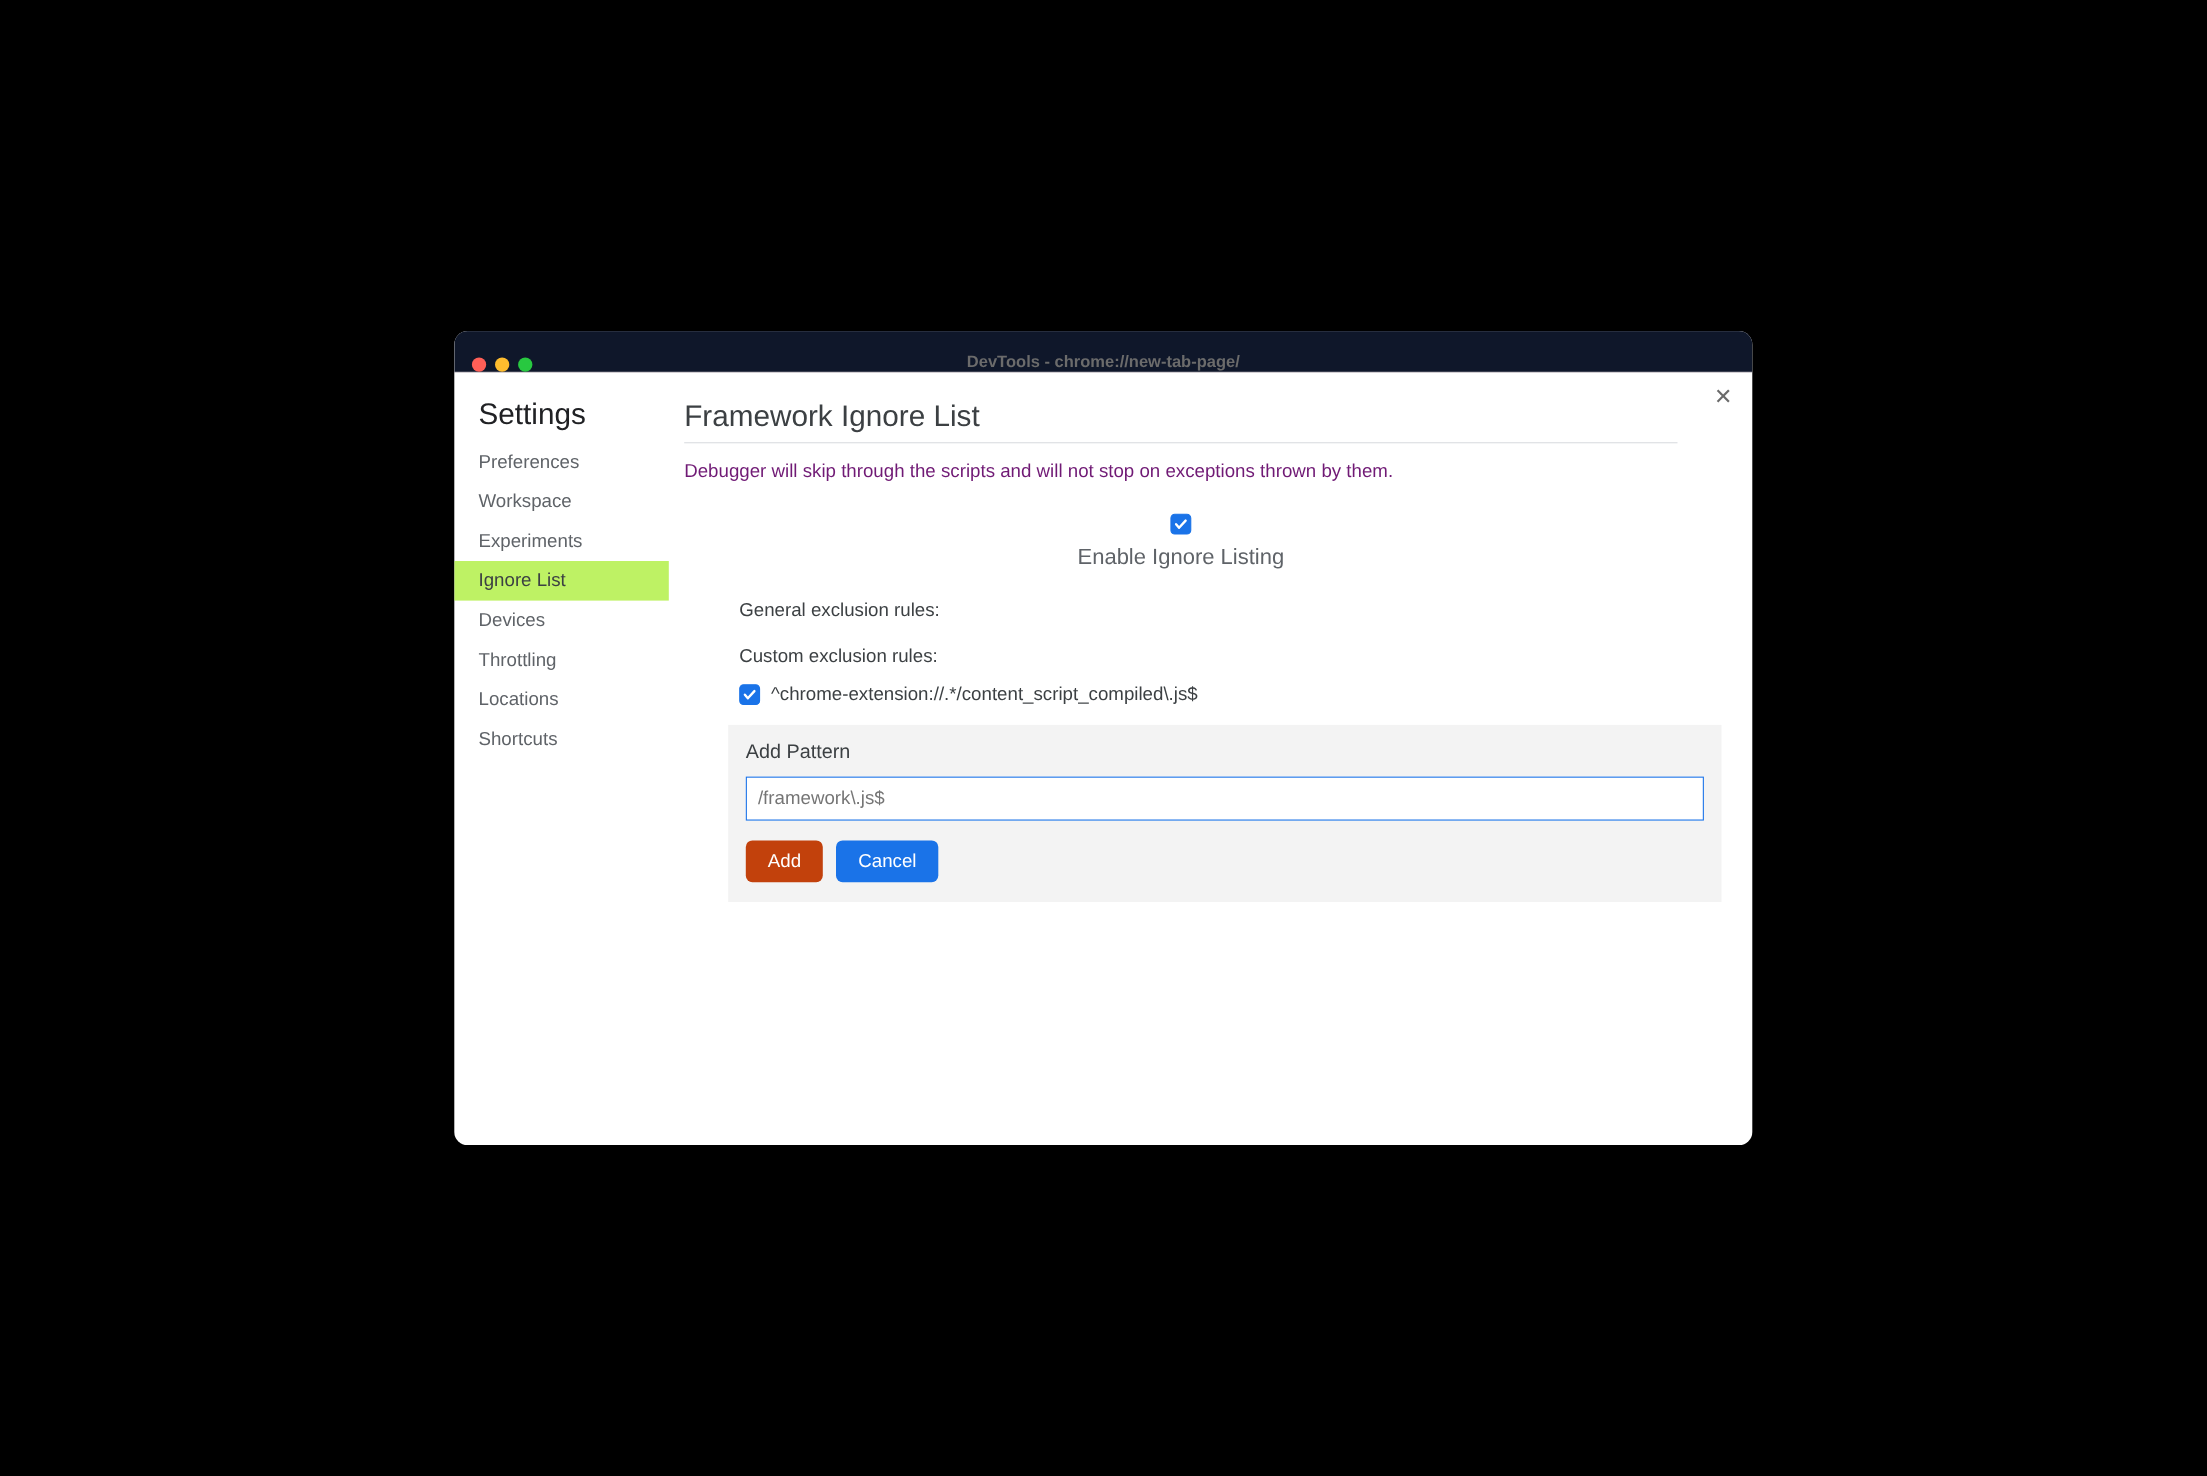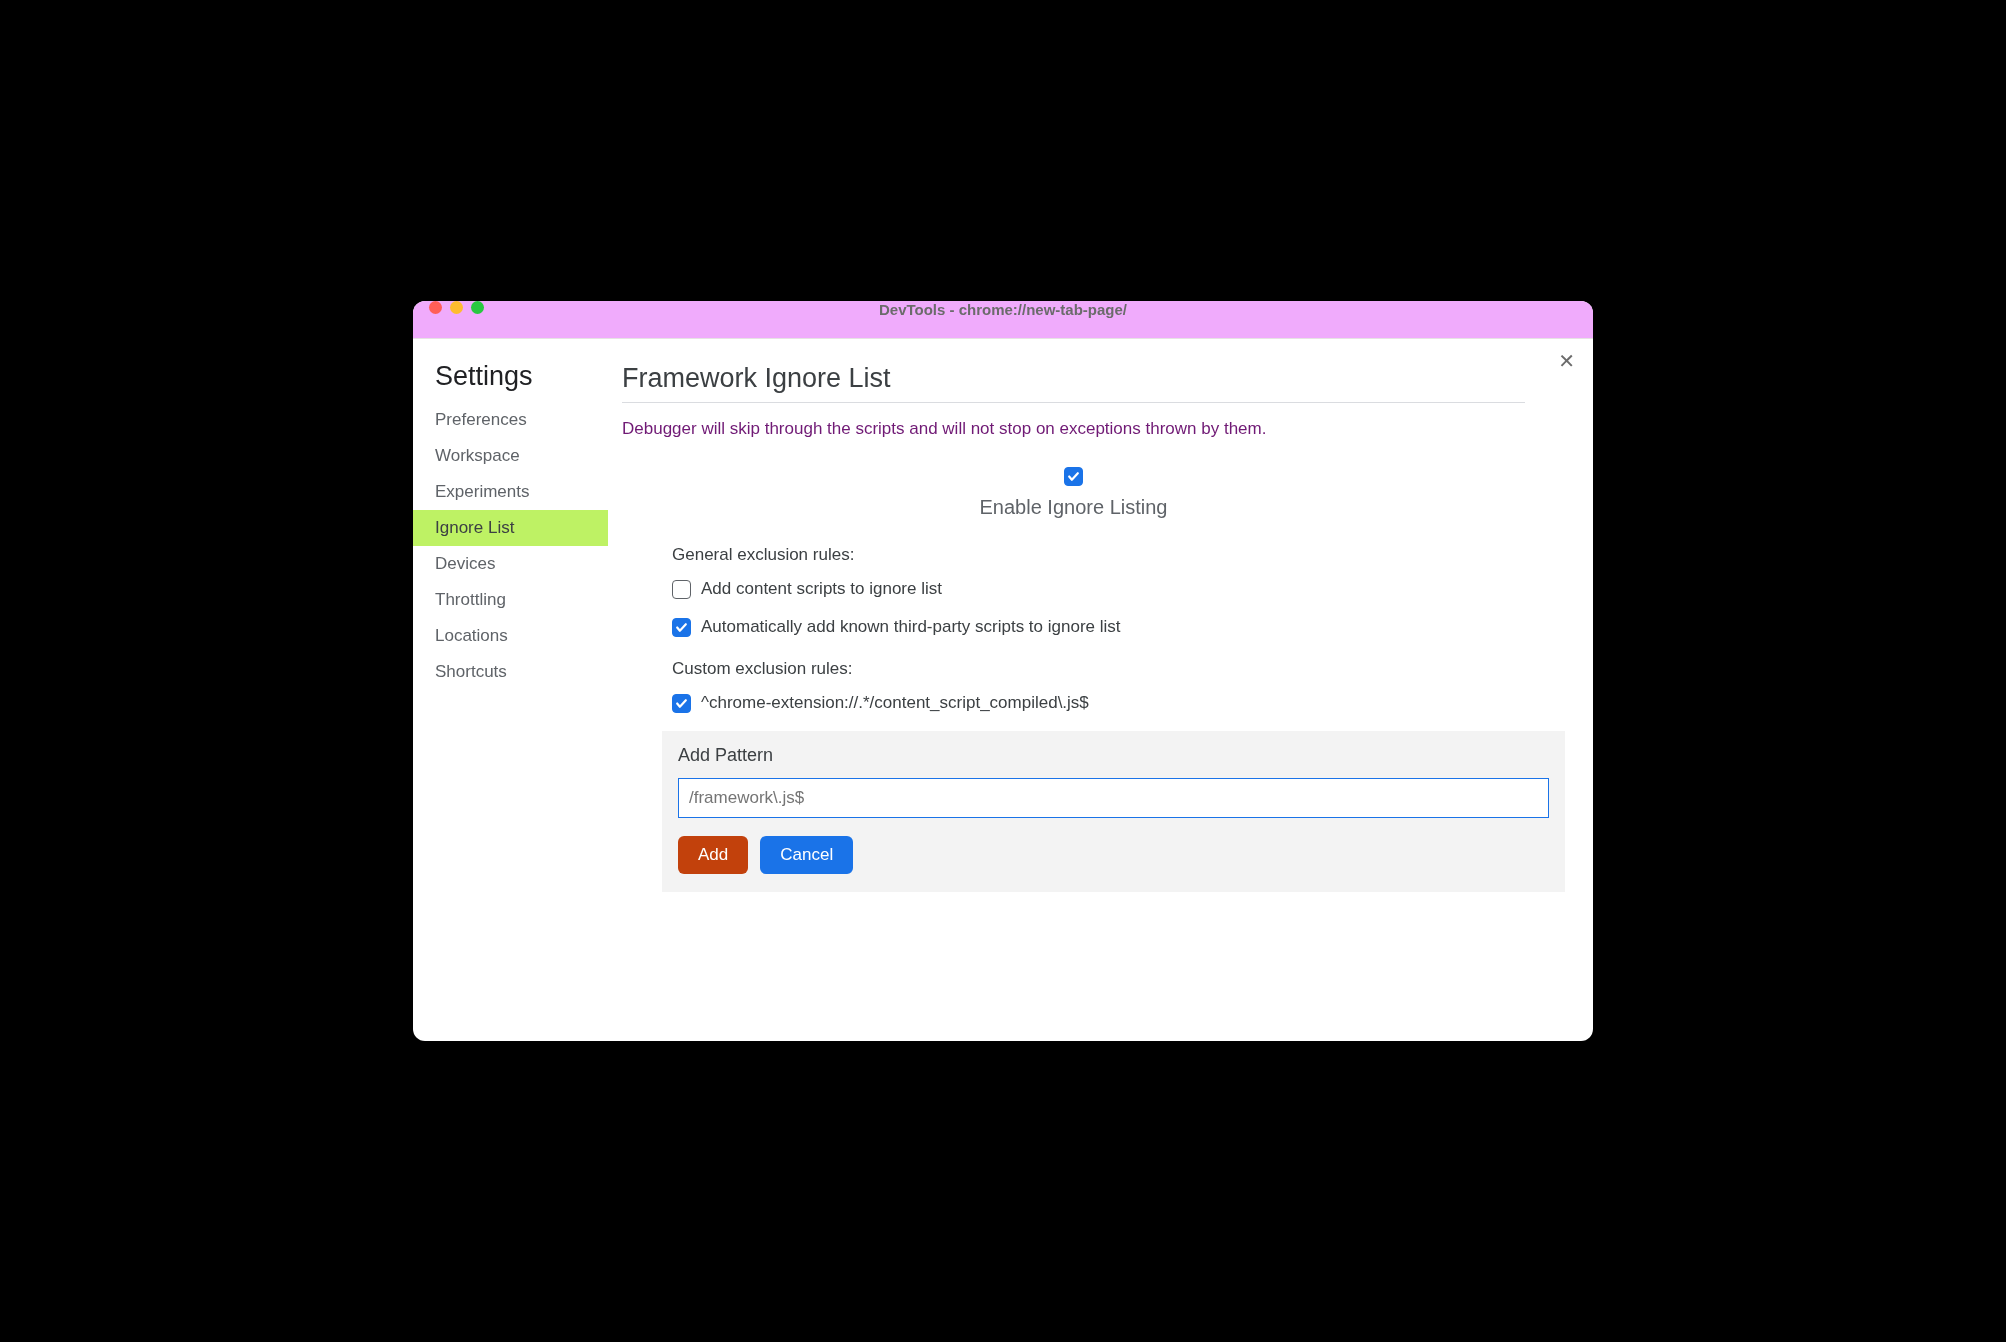--- a/index.html
+++ b/index.html
@@ -16,24 +16,24 @@
     height: 740px;
     background: #fff;
     border-radius: 12px;
     overflow: hidden;
     box-shadow: 0 10px 50px rgba(0,0,0,0.6);
     display: flex;
     flex-direction: column;
   }
   .titlebar {
     height: 38px;
-    background: #f0abfc;
+    background: #0f172a;
     border-bottom: 1px solid #e7e2e4;
     display: flex;
-    align-items: flex-start;
+    align-items: flex-end;
     position: relative;
   }
   .traffic-lights {
     display: flex;
     gap: 8px;
     padding-left: 16px;
   }
   .traffic-light {
     width: 13px; height: 13px;
     border-radius: 50%;
@@ -229,34 +229,20 @@
         <span class="checkbox checked">
           <svg viewBox="0 0 24 24" fill="none" stroke="#fff" stroke-width="4" stroke-linecap="round" stroke-linejoin="round">
               <polyline points="4 12 9 18 20 6"></polyline>
             </svg>
         </span>
         <span class="check-label-big">Enable Ignore Listing</span>
       </div>
 
       <div class="subsection">
         <div class="subsection-title">General exclusion rules:</div>
-        <div id="general-rules">
-            <div class="check-row">
-              <span class="checkbox unchecked"></span>
-              <span class="check-label">Add content scripts to ignore list</span>
-            </div>
-            <div class="check-row">
-              <span class="checkbox checked">
-                <svg viewBox="0 0 24 24" fill="none" stroke="#fff" stroke-width="4" stroke-linecap="round" stroke-linejoin="round">
-                  <polyline points="4 12 9 18 20 6"></polyline>
-                </svg>
-              </span>
-              <span class="check-label">Automatically add known third-party scripts to ignore list</span>
-            </div>
-          </div>
 
         <div class="subsection-title" style="margin-top:22px">Custom exclusion rules:</div>
         <div id="custom-rules">
             <div class="check-row">
               <span class="checkbox checked">
                 <svg viewBox="0 0 24 24" fill="none" stroke="#fff" stroke-width="4" stroke-linecap="round" stroke-linejoin="round">
                   <polyline points="4 12 9 18 20 6"></polyline>
                 </svg>
               </span>
               <span class="check-label">^chrome-extension://.*/content_script_compiled\.js$</span>

